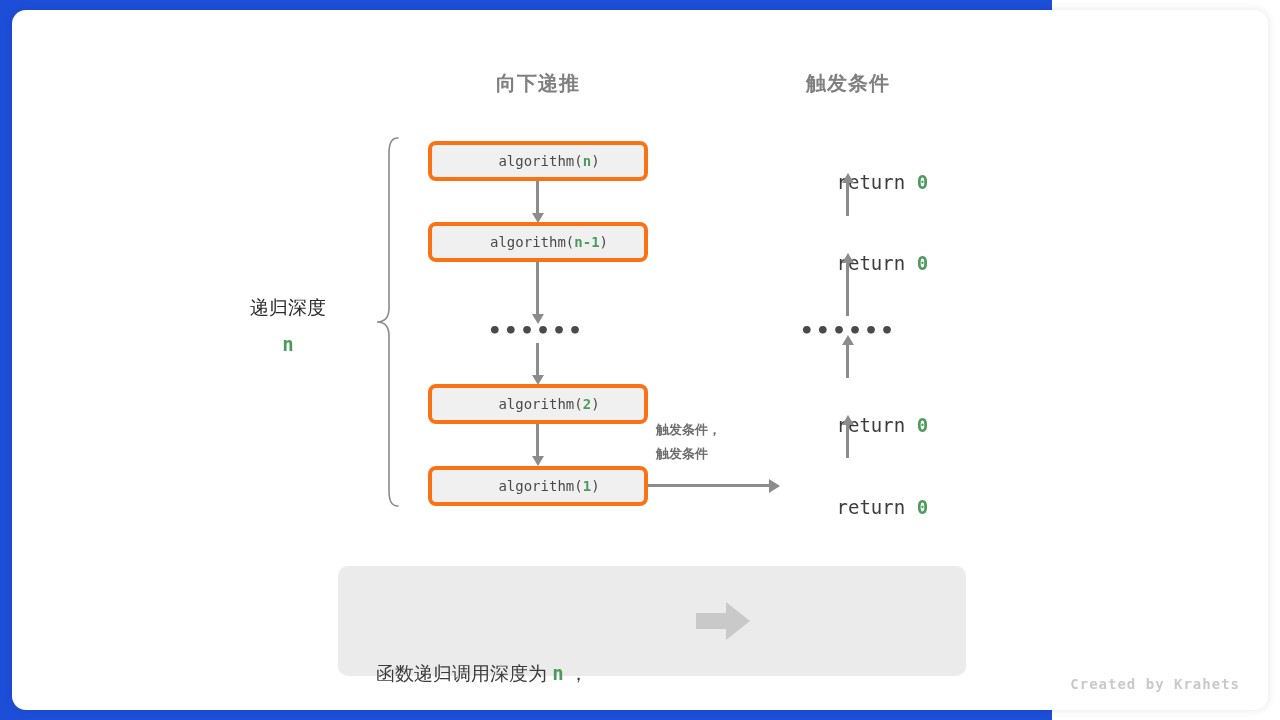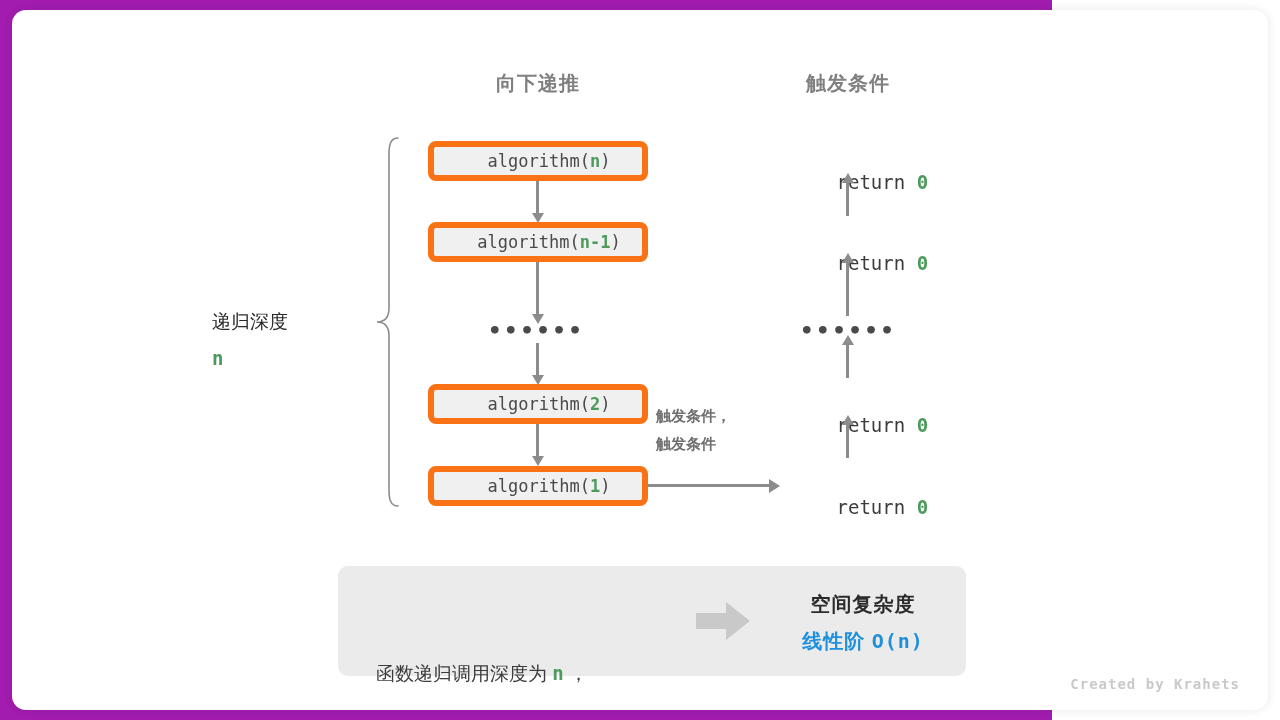--- a/index.html
+++ b/index.html
@@ -11,21 +11,21 @@
     width: 1280px;
     height: 720px;
     overflow: hidden;
     font-family: "Liberation Sans", sans-serif;
   }
 
   #canvas {
     position: relative;
     width: 1052px;
     height: 720px;
-    background: #a21caf;
+    background: #1d4ed8;
   }
 
   
   #card {
     position: absolute;
     left: 12px;
     top: 10px;
     width: 1256px;
     height: 700px;
     background: #ffffff;
@@ -48,27 +48,27 @@
   #header-up    { left: 736px; top: 60px; width: 200px; }
 
   
   .call-box {
     position: absolute;
     left: 416px;
     width: 220px;
     height: 40px;
     box-sizing: border-box;
     background: #f0f0f0;
-    border: 6px solid #f97316;
+    border: 4px solid #f97316;
     border-radius: 8px;
     display: flex;
     align-items: center;
     justify-content: center;
     font-family: "DejaVu Sans Mono", monospace;
-    font-size: 17px;
+    font-size: 14px;
     color: #4a4a4a;
     white-space: pre;
     padding-left: 22px;
   }
   .call-box .arg {
     color: #4c9a5c;
     font-weight: bold;
   }
 
   #box-n   { top: 131px; }
@@ -168,36 +168,36 @@
     top: -5.5px;
     border-top: 7px solid transparent;
     border-bottom: 7px solid transparent;
     border-left: 11px solid #8c8c8c;
   }
 
   
   #trigger-note {
     position: absolute;
     left: 644px;
-    top: 392px;
+    top: 408px;
     width: 130px;
     font-family: "Liberation Sans", sans-serif;
-    font-size: 15px;
+    font-size: 13px;
     font-weight: bold;
     color: #6e6e6e;
     line-height: 1.85;
   }
 
   
   #depth-label {
     position: absolute;
     left: 200px;
-    top: 294px;
+    top: 280px;
     width: 152px;
-    text-align: left;
+    text-align: center;
     font-family: "Liberation Sans", sans-serif;
     font-size: 19px;
     color: #2b2b2b;
     line-height: 1.9;
   }
   #depth-label .depth-n {
     color: #4c9a5c;
     font-weight: bold;
     font-family: "DejaVu Sans Mono", monospace;
     font-size: 19px;
@@ -363,22 +363,18 @@
     <div id="summary">
       <div id="summary-left">
         <div><span>函数递归调用深度为 </span><span class="grn">n</span><span> ，</span></div>
         
       </div>
 
       <svg id="block-arrow" viewBox="0 0 54 38">
         <polygon points="0,11 30,11 30,0 54,19 30,38 30,27 0,27" fill="#c9c9c9"></polygon>
       </svg>
 
-      <div id="summary-right">
-        <span class="title">空间复杂度</span>
-        <span class="value"><span>线性阶 </span><span class="mono">O(n)</span></span>
-      </div>
     </div>
 
     <div id="credit">Created by Krahets</div>
 
   </div>
 </div>
 
 </body></html>

